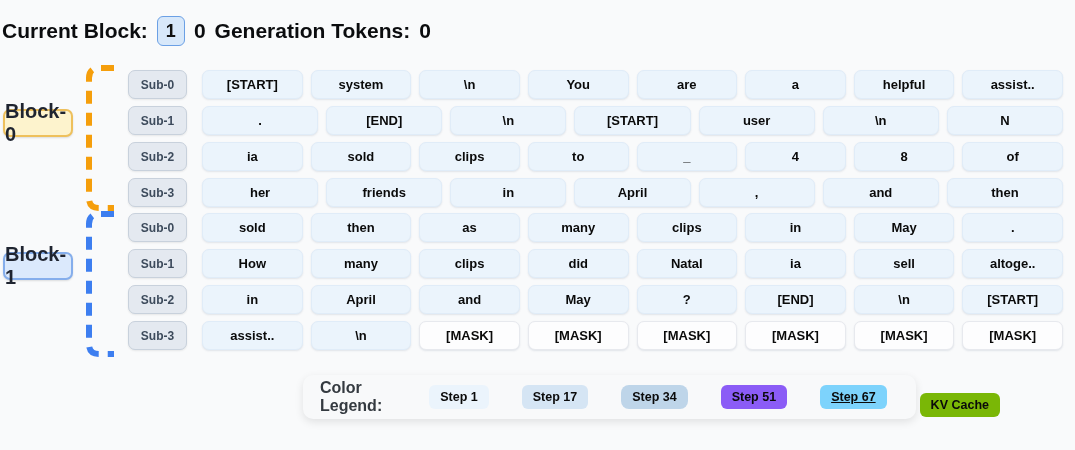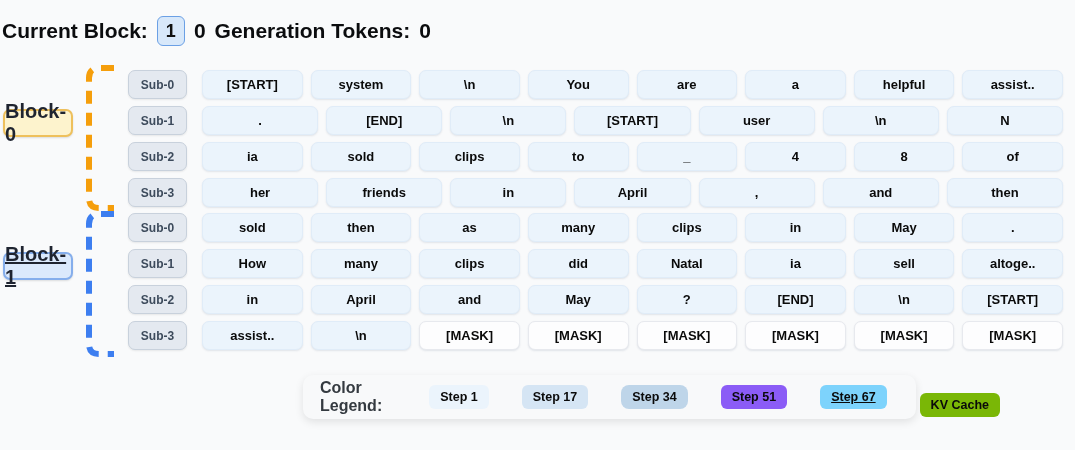--- a/index.html
+++ b/index.html
@@ -122,21 +122,21 @@
         <div class="token-cell">friends</div>
         <div class="token-cell">in</div>
         <div class="token-cell">April</div>
         <div class="token-cell">,</div>
         <div class="token-cell">and</div>
         <div class="token-cell">then</div>
       </div>
     </div>
   </div>
 
-<div class="block-label" style="top: 252px; background: rgb(219, 233, 252); border-color: rgb(133, 174, 236); text-decoration: underline;">Block-1</div>
+<div class="block-label" style="top: 252px; background: rgb(219, 233, 252); border-color: rgb(133, 174, 236);">Block-1</div>
 <svg class="bracket" style="left:85px; top:210px;" width="32" height="148">
   <path d="M29,4 H14 Q4,4 4,14 V134 Q4,144 14,144 H29" stroke="#3d7ef0"></path>
 </svg>
 <div class="rows" style="top:213px;">
     <div class="token-row">
       <button class="sub-btn">Sub-0</button>
       <div class="cells">
         <div class="token-cell">sold</div>
         <div class="token-cell">then</div>
         <div class="token-cell">as</div>

